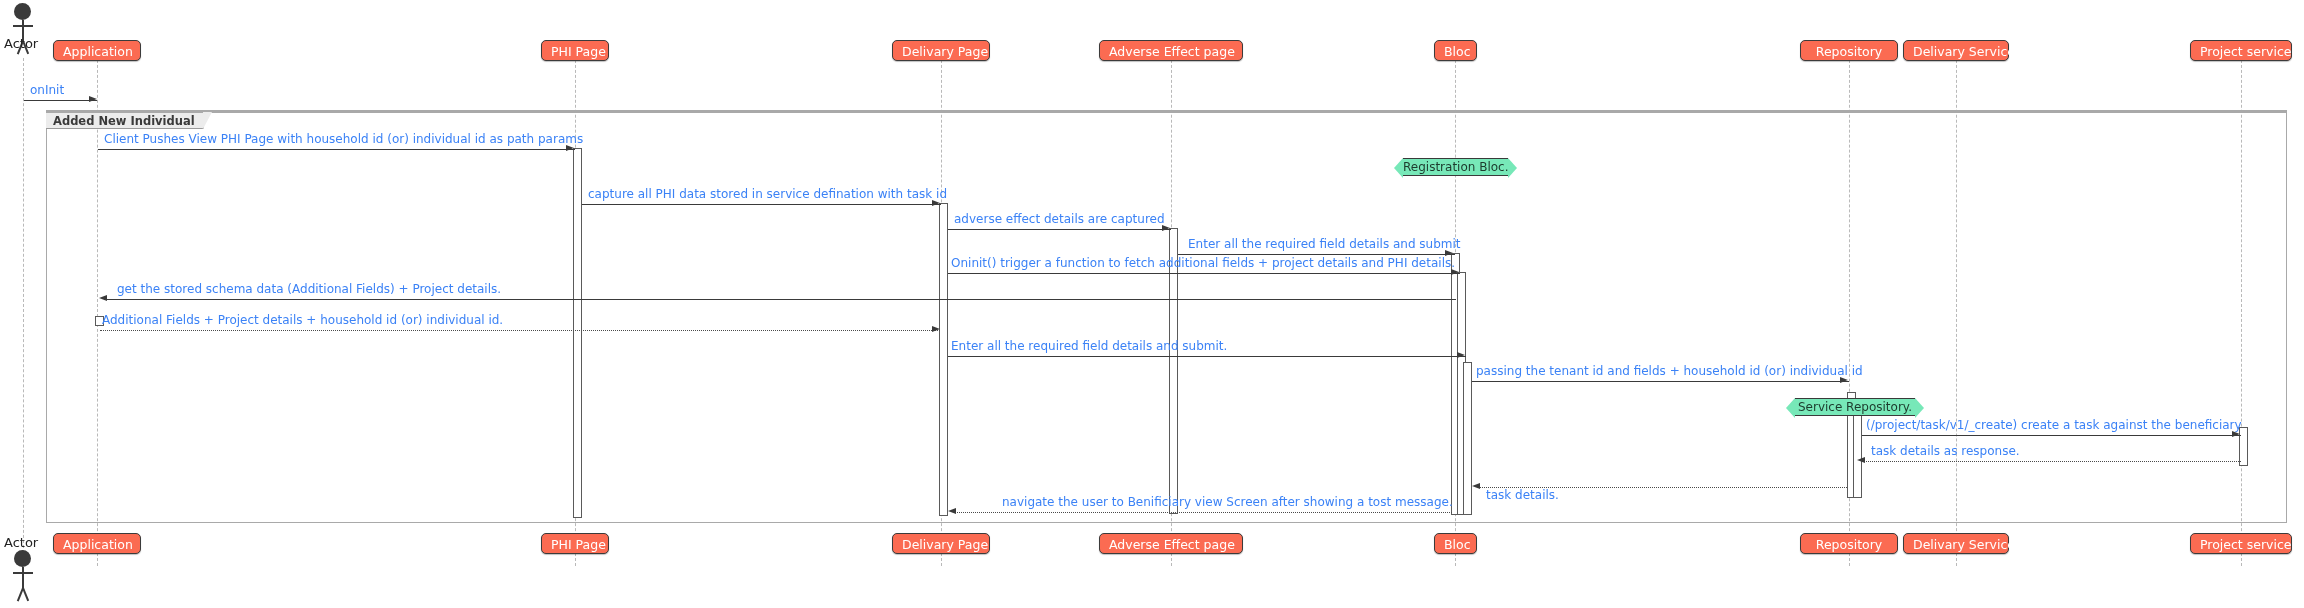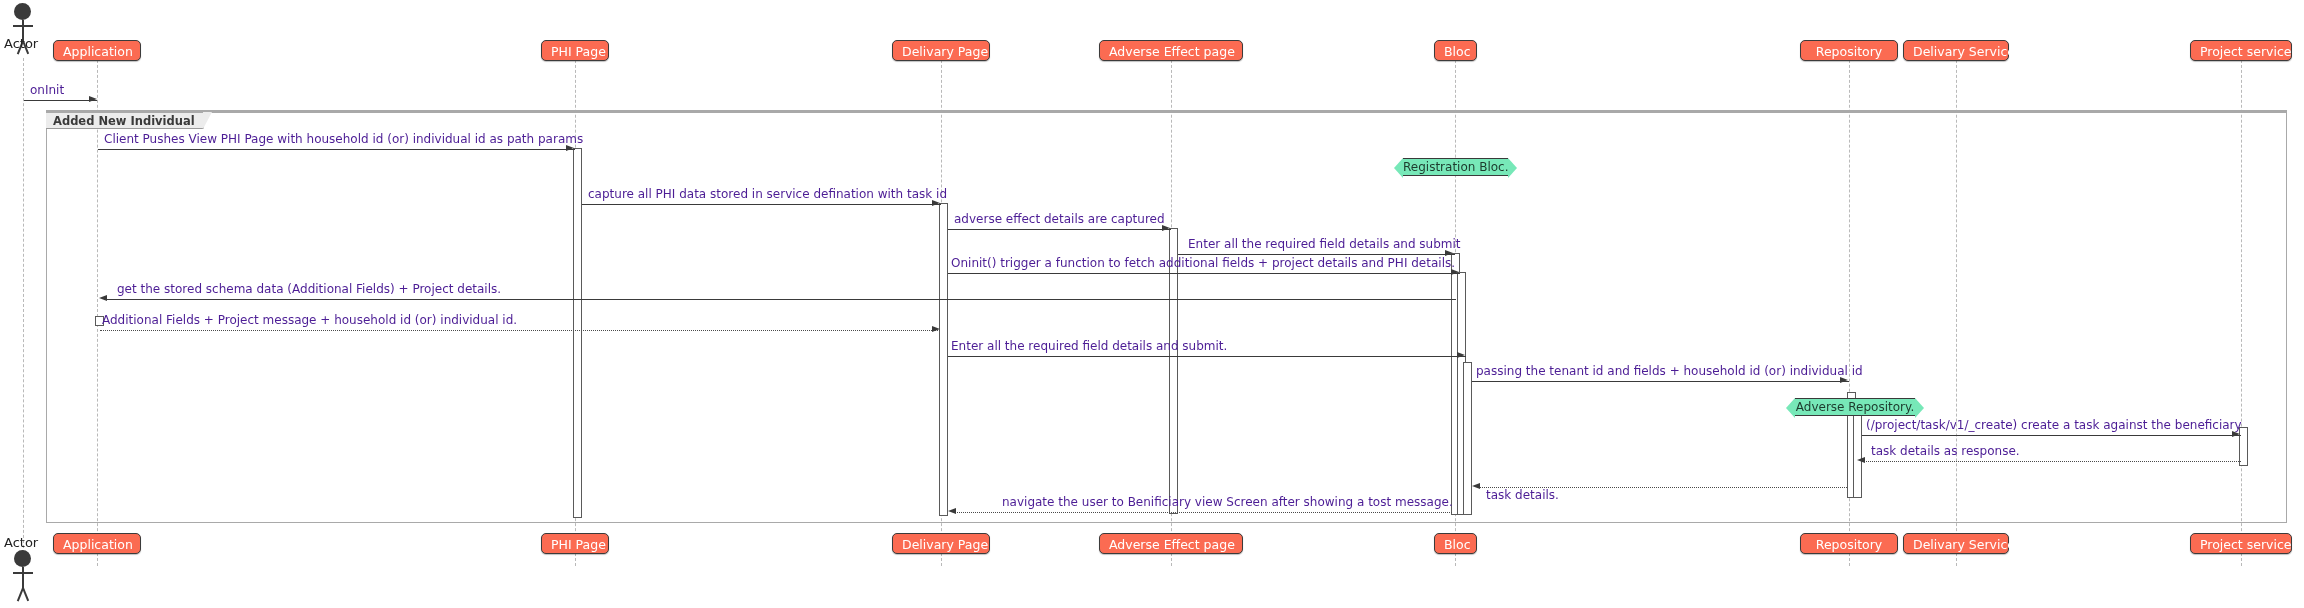--- a/index.html
+++ b/index.html
@@ -107,21 +107,21 @@
     border-top:3.5px solid transparent;
     border-bottom:3.5px solid transparent;
   }
   .arrow-l{
     position:absolute;width:0;height:0;
     border-right:8px solid #3a3a3a;
     border-top:3.5px solid transparent;
     border-bottom:3.5px solid transparent;
   }
   .msg-label{
-    position:absolute;font-size:12px;color:#4c1d95;white-space:nowrap;
+    position:absolute;font-size:12px;color:#3b82f6;white-space:nowrap;
   }
 
   
   .hexnote{
     position:absolute;height:18px;
     background:#77E8B8;
     border-top:1.3px solid #3a3a3a;
     border-bottom:1.3px solid #3a3a3a;
     box-sizing:border-box;
     font-size:12px;color:#1d3b2d;line-height:17px;
@@ -206,31 +206,31 @@
   <div class="msg-line" style="left:948px;top:273px;width:512px;"></div>
   <div class="arrow-r" style="left:1451px;top:269px;"></div>
   <div class="msg-label" style="left:951px;top:256px;">Oninit() trigger a function to fetch additional fields + project details and  PHI details.</div>
 
   <div class="msg-line" style="left:104px;top:299px;width:1352px;"></div>
   <div class="arrow-l" style="left:99px;top:295px;"></div>
   <div class="msg-label" style="left:117px;top:282px;">get the stored schema data (Additional Fields) + Project details.</div>
 
   <div class="msg-line ret" style="left:100px;top:330px;width:840px;"></div>
   <div class="arrow-r" style="left:932px;top:326px;"></div>
-  <div class="msg-label" style="left:102px;top:313px;">Additional Fields + Project message + household id (or) individual id.</div>
+  <div class="msg-label" style="left:102px;top:313px;">Additional Fields + Project details + household id (or) individual id.</div>
 
   <div class="msg-line" style="left:948px;top:356px;width:518px;"></div>
   <div class="arrow-r" style="left:1457px;top:352px;"></div>
   <div class="msg-label" style="left:951px;top:339px;">Enter all the required field details and submit.</div>
 
   <div class="msg-line" style="left:1472px;top:381px;width:377px;"></div>
   <div class="arrow-r" style="left:1840px;top:377px;"></div>
   <div class="msg-label" style="left:1476px;top:364px;">passing the tenant id and fields + household id (or) individual id</div>
 
-  <div class="hexnote" style="left:1795px;top:398px;width:120px;">Adverse Repository.</div>
+  <div class="hexnote" style="left:1795px;top:398px;width:120px;">Service Repository.</div>
 
   <div class="msg-line" style="left:1862px;top:435px;width:379px;"></div>
   <div class="arrow-r" style="left:2232px;top:431px;"></div>
   <div class="msg-label" style="left:1866px;top:418px;">(/project/task/v1/_create)  create a task against the beneficiary</div>
 
   <div class="msg-line ret" style="left:1862px;top:461px;width:379px;"></div>
   <div class="arrow-l" style="left:1857px;top:457px;"></div>
   <div class="msg-label" style="left:1871px;top:444px;">task details as response.</div>
 
   <div class="msg-line ret" style="left:1478px;top:487px;width:369px;"></div>

